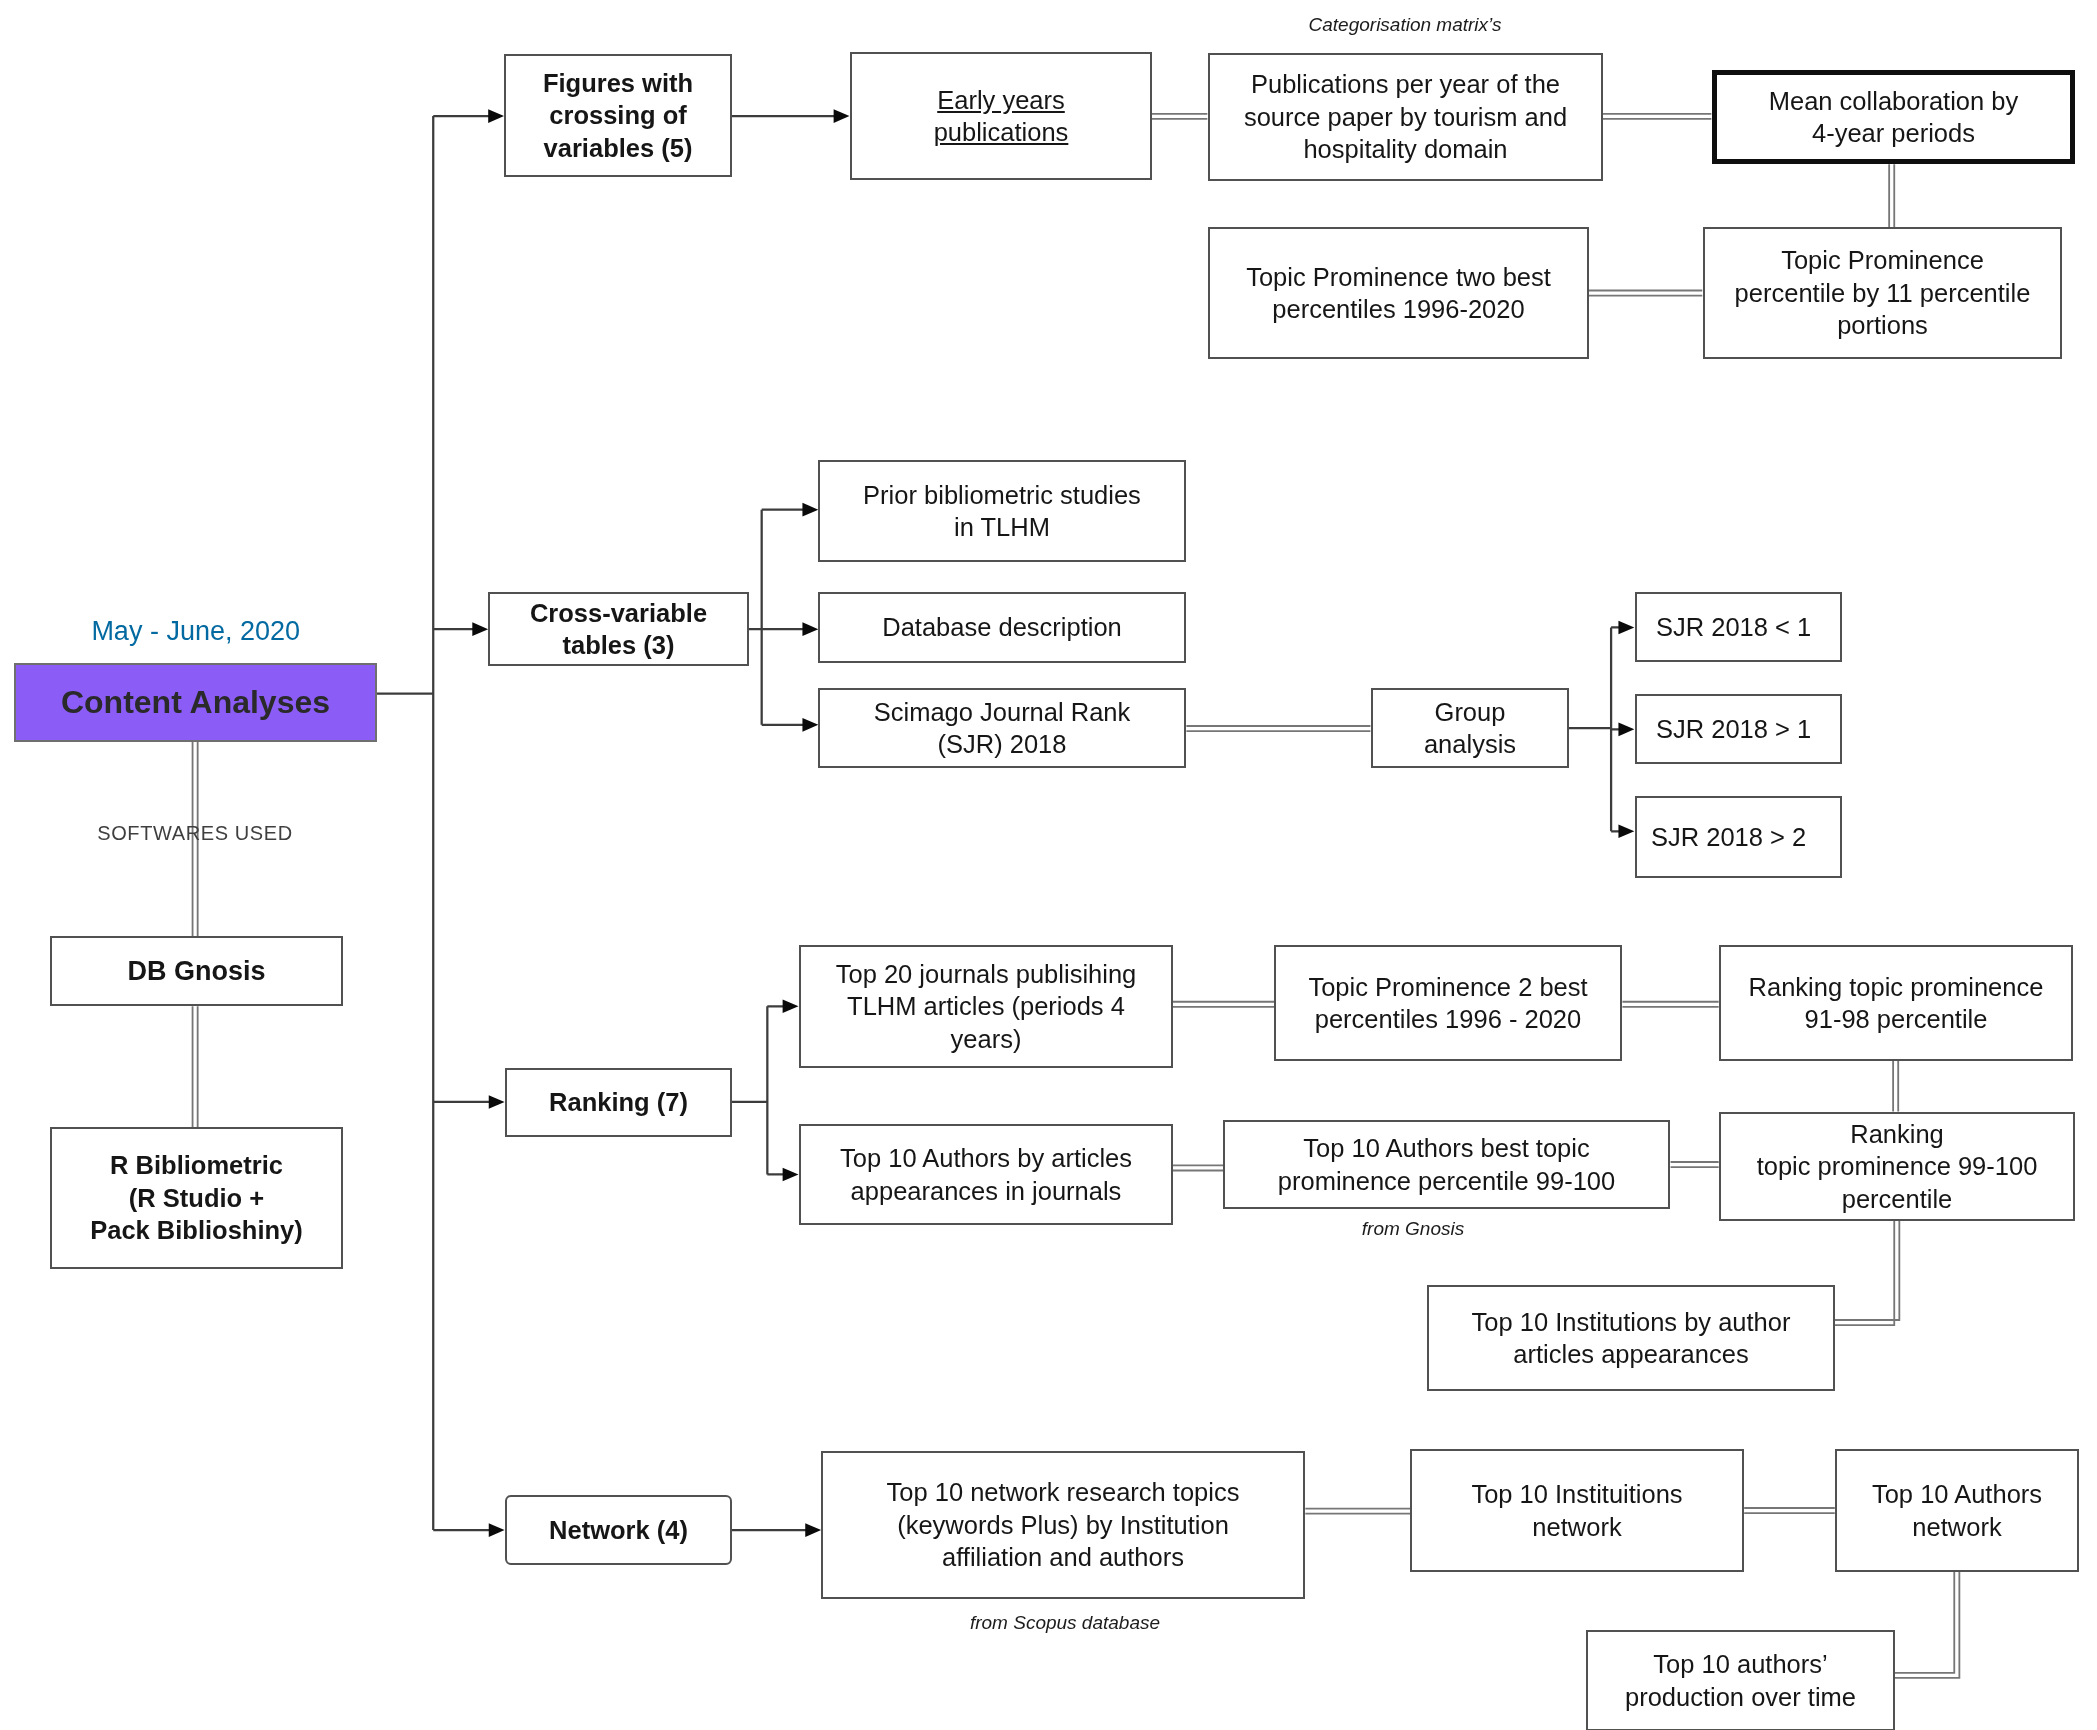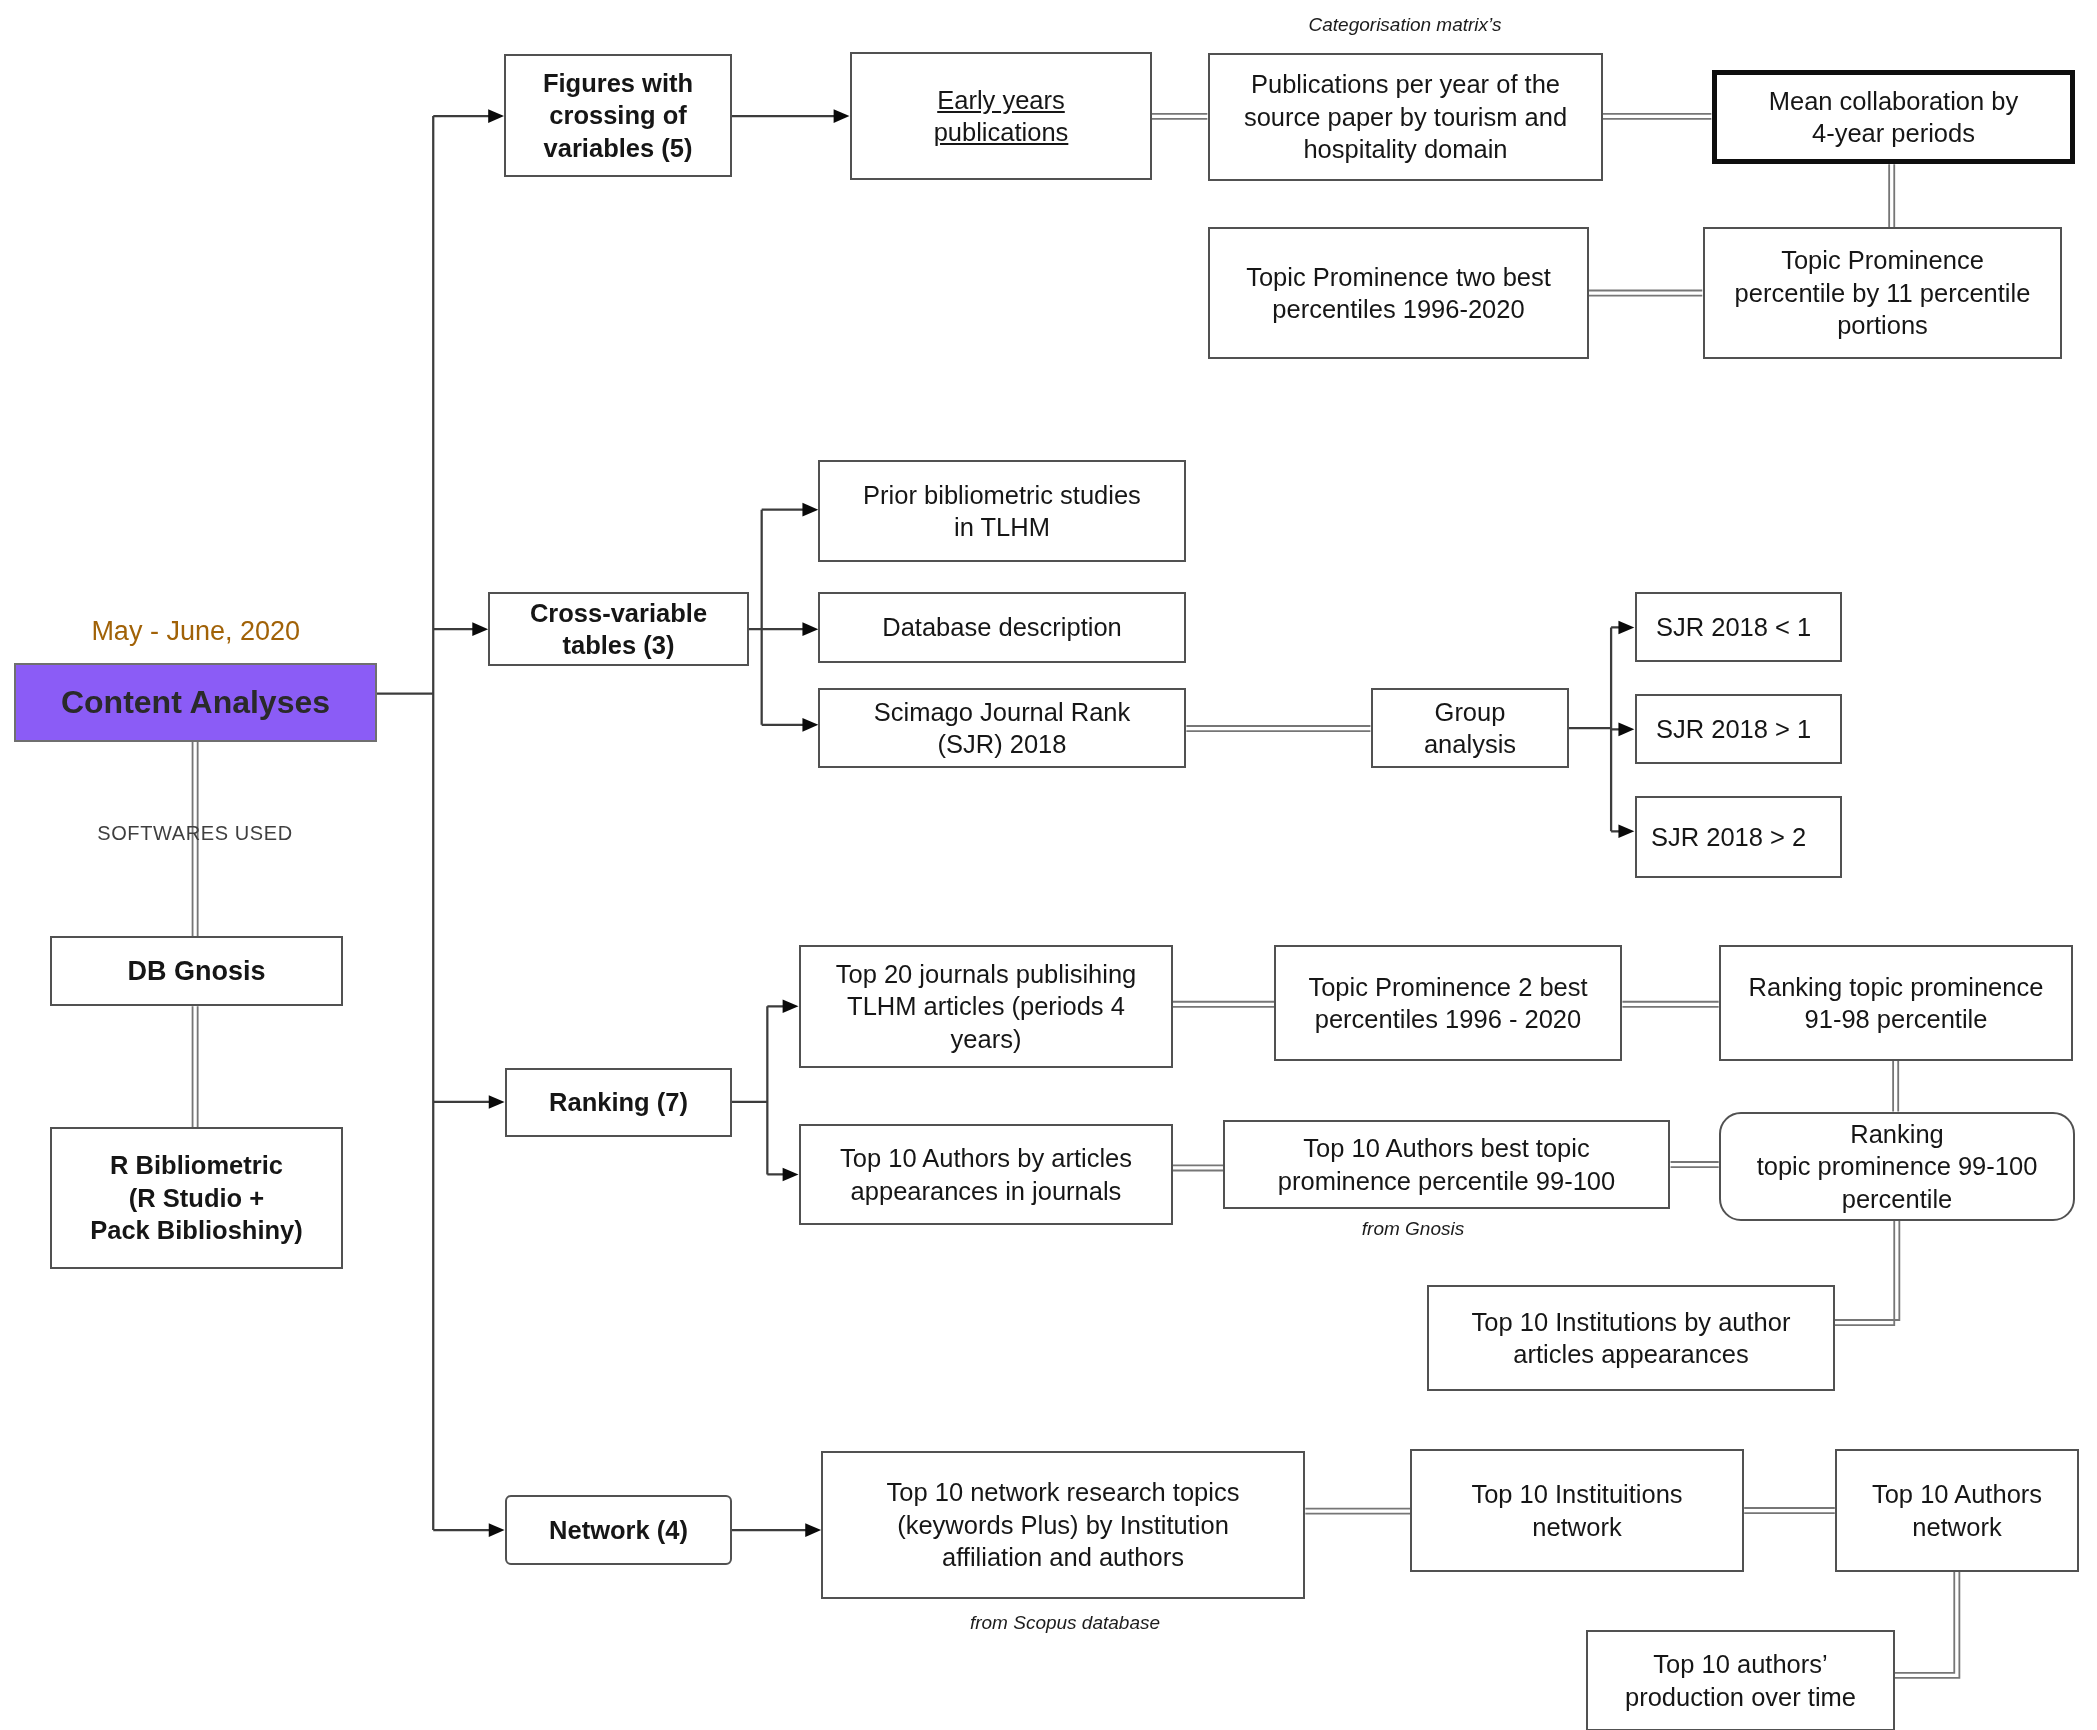--- a/index.html
+++ b/index.html
@@ -23,21 +23,21 @@
   .root{
     background:#8b5cf6;border-color:#6f6f6f;
     font-size:32px;font-weight:bold;color:#2a2a2a;
   }
   .thick{border:5.1px solid #0e0e0e;}
   .leftpad{justify-content:flex-start;padding-left:19px;text-align:left;}
   .caption{
     position:absolute;z-index:2;
     display:flex;align-items:center;justify-content:center;
     text-align:center;white-space:pre-line;
-    font-size:25px;color:#a16207;
+    font-size:25px;color:#0369a1;
   }
   .italic{font-style:italic;font-size:19px;color:#1c1c1c;}
   .small-caps-label{font-size:20px;color:#3f3f3f;letter-spacing:0.6px;}
   .sl{stroke:#3c3c3c;stroke-width:4;fill:none;}
   .dl{stroke:#767676;stroke-width:3.2;fill:none;}
   .ah{fill:#0a0a0a;stroke:none;}
 </style>
 </head>
 <body>
 
@@ -166,21 +166,21 @@
 91-98 percentile</div>
 
 <div class="box" style="left:799px;top:1124px;width:374px;height:101px;">Top 10 Authors by articles
 appearances in journals</div>
 
 <div class="box" style="left:1223px;top:1120px;width:447px;height:89px;">Top 10 Authors best topic
 prominence percentile 99-100</div>
 
 <div class="caption italic" style="left:1243px;top:1213px;width:340px;height:32px;">from Gnosis</div>
 
-<div class="box" style="left:1719px;top:1112px;width:356px;height:109px;border-radius:22px;">Ranking
+<div class="box" style="left:1719px;top:1112px;width:356px;height:109px;">Ranking
 topic prominence 99-100
 percentile</div>
 
 <div class="box" style="left:1427px;top:1285px;width:408px;height:106px;">Top 10 Institutions by author
 articles appearances</div>
 
 <div class="box bold" style="left:505px;top:1495px;width:227px;height:70px;border-radius:6px;">Network (4)</div>
 
 <div class="box" style="left:821px;top:1451px;width:484px;height:148px;">Top 10 network research topics
 (keywords Plus) by Institution

